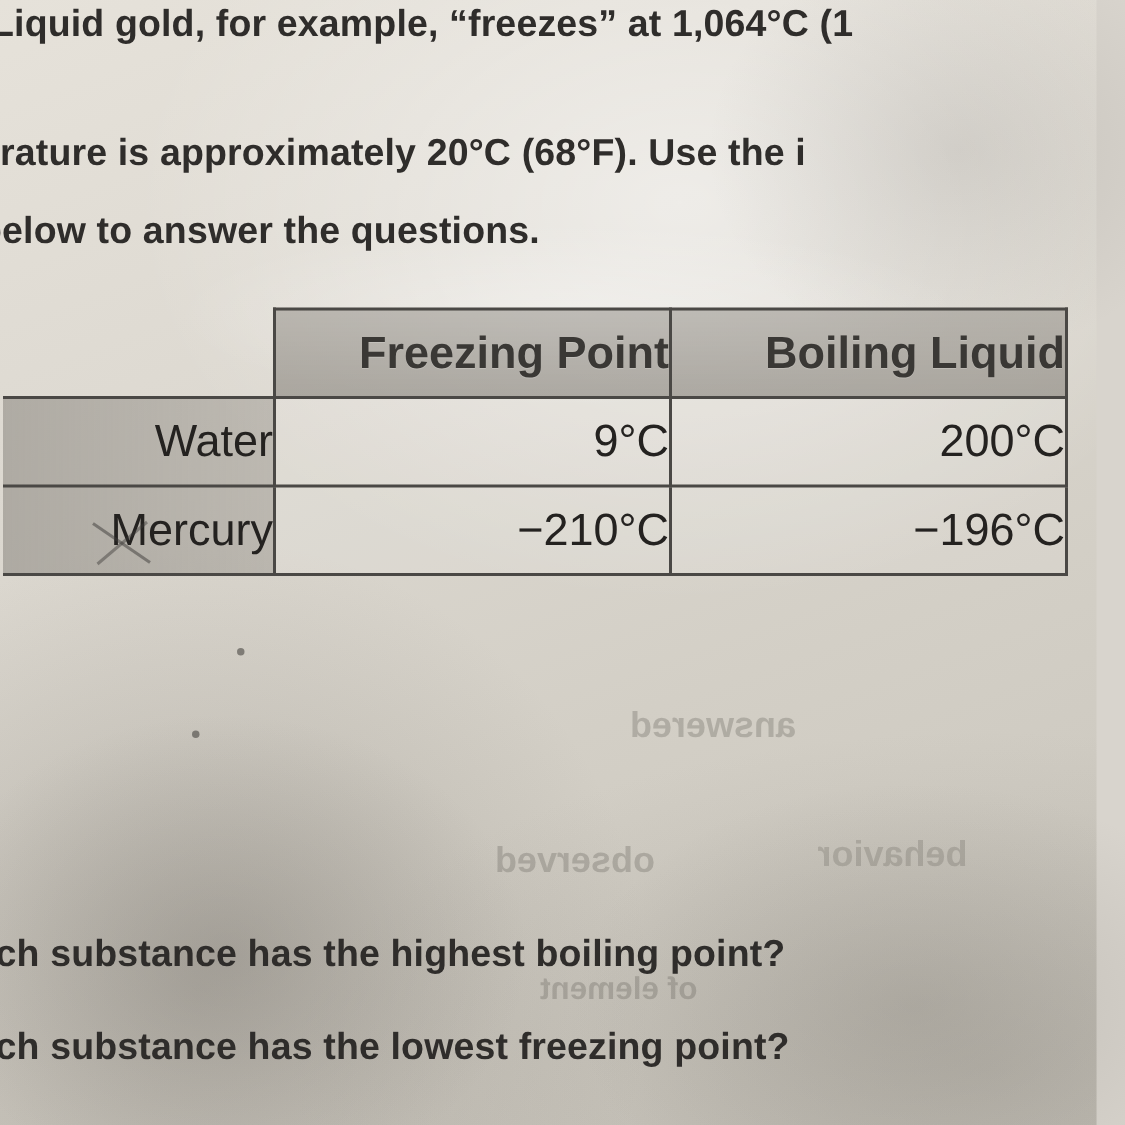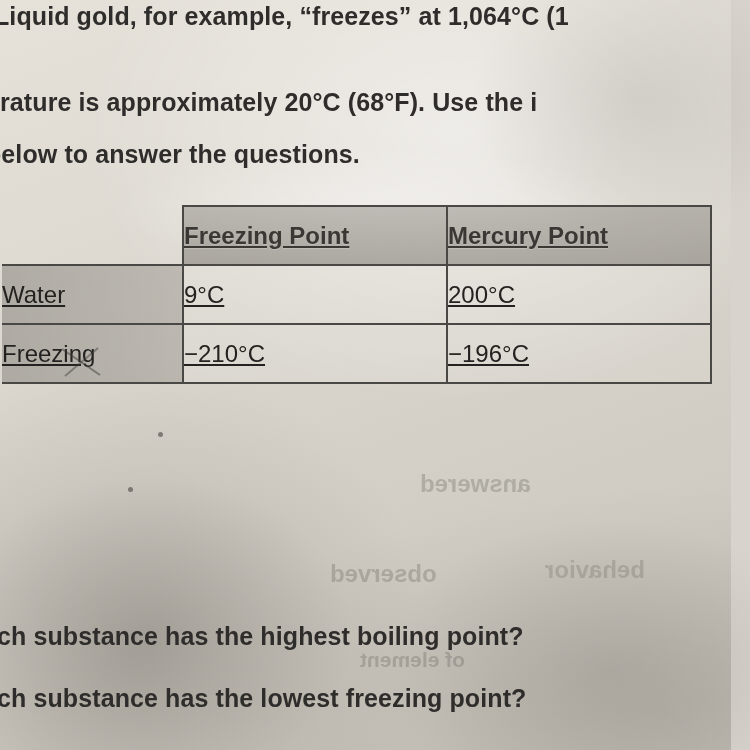--- a/index.html
+++ b/index.html
@@ -65,28 +65,27 @@
 
   table.data {
     position: absolute;
     left: 2px;
     top: 205px;
     border-collapse: collapse;
     background: transparent;
   }
   table.data td, table.data th {
     border: 2px solid #4a4845;
-    font-size: 24px;
+    font-size: 30px;
     font-weight: 500;
     color: #242220;
     padding: 0;
     height: 57px;
-    text-align: left;
+    text-align: right;
     vertical-align: middle;
-    text-decoration: underline;
   }
   table.data th {
     font-weight: 700;
     color: #3a3835;
   }
   .corner-cell {
     border: none !important;
     background: transparent;
     width: 180px;
   }
@@ -139,29 +138,29 @@
 
   <div class="line t1">Liquid gold, for example, “freezes” at 1,064°C (1</div>
   <div class="line t2">erature is approximately 20°C (68°F). Use the i</div>
   <div class="line t3">below to answer the questions.</div>
 
   <table class="data">
     <tbody>
         <tr>
       <th class="corner-cell"></th>
       <th class="hdr">Freezing Point</th>
-      <th class="hdr">Mercury Point</th>
+      <th class="hdr">Boiling Liquid</th>
     </tr>
     <tr>
       <td class="rowlabel">Water</td>
       <td class="val">9°C</td>
       <td class="val">200°C</td>
     </tr>
     <tr>
-      <td class="rowlabel">Freezing</td>
+      <td class="rowlabel">Mercury</td>
       <td class="val">−210°C</td>
       <td class="val">−196°C</td>
     </tr>
   </tbody>
     </table>
 
   <svg class="scribble" viewBox="0 0 44 34">
     <path d="M2 4 L40 30" stroke="rgba(60,58,55,0.5)" stroke-width="2" fill="none"></path>
     <path d="M38 3 L5 31" stroke="rgba(60,58,55,0.45)" stroke-width="2" fill="none"></path>
   </svg>

